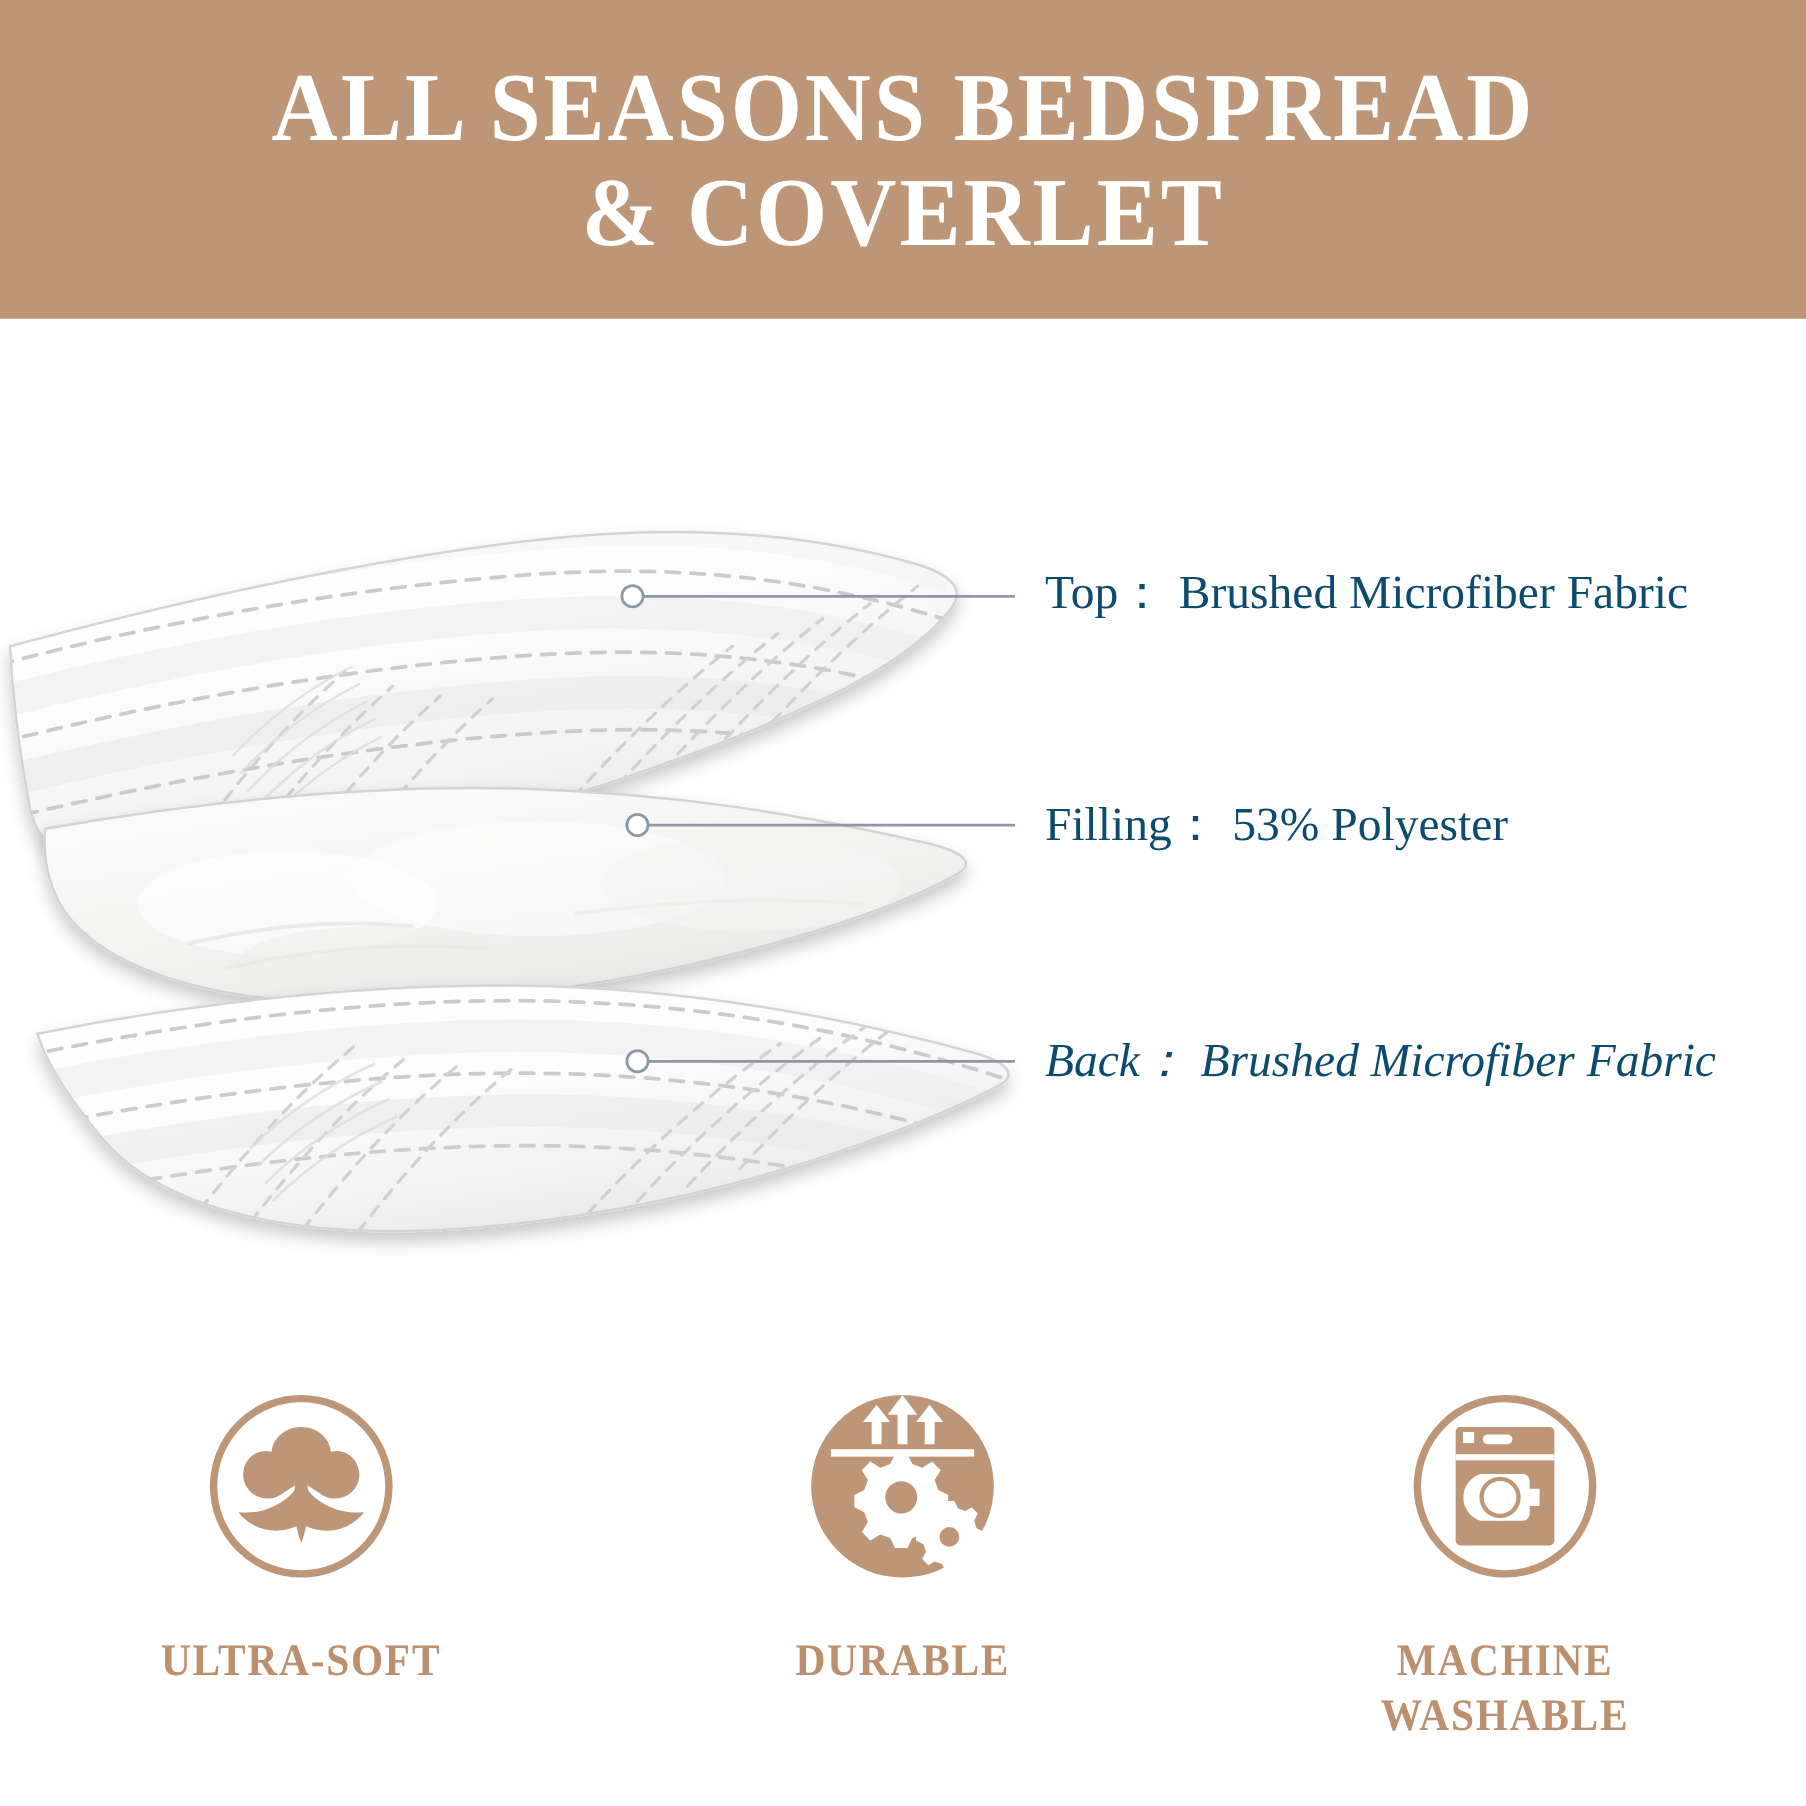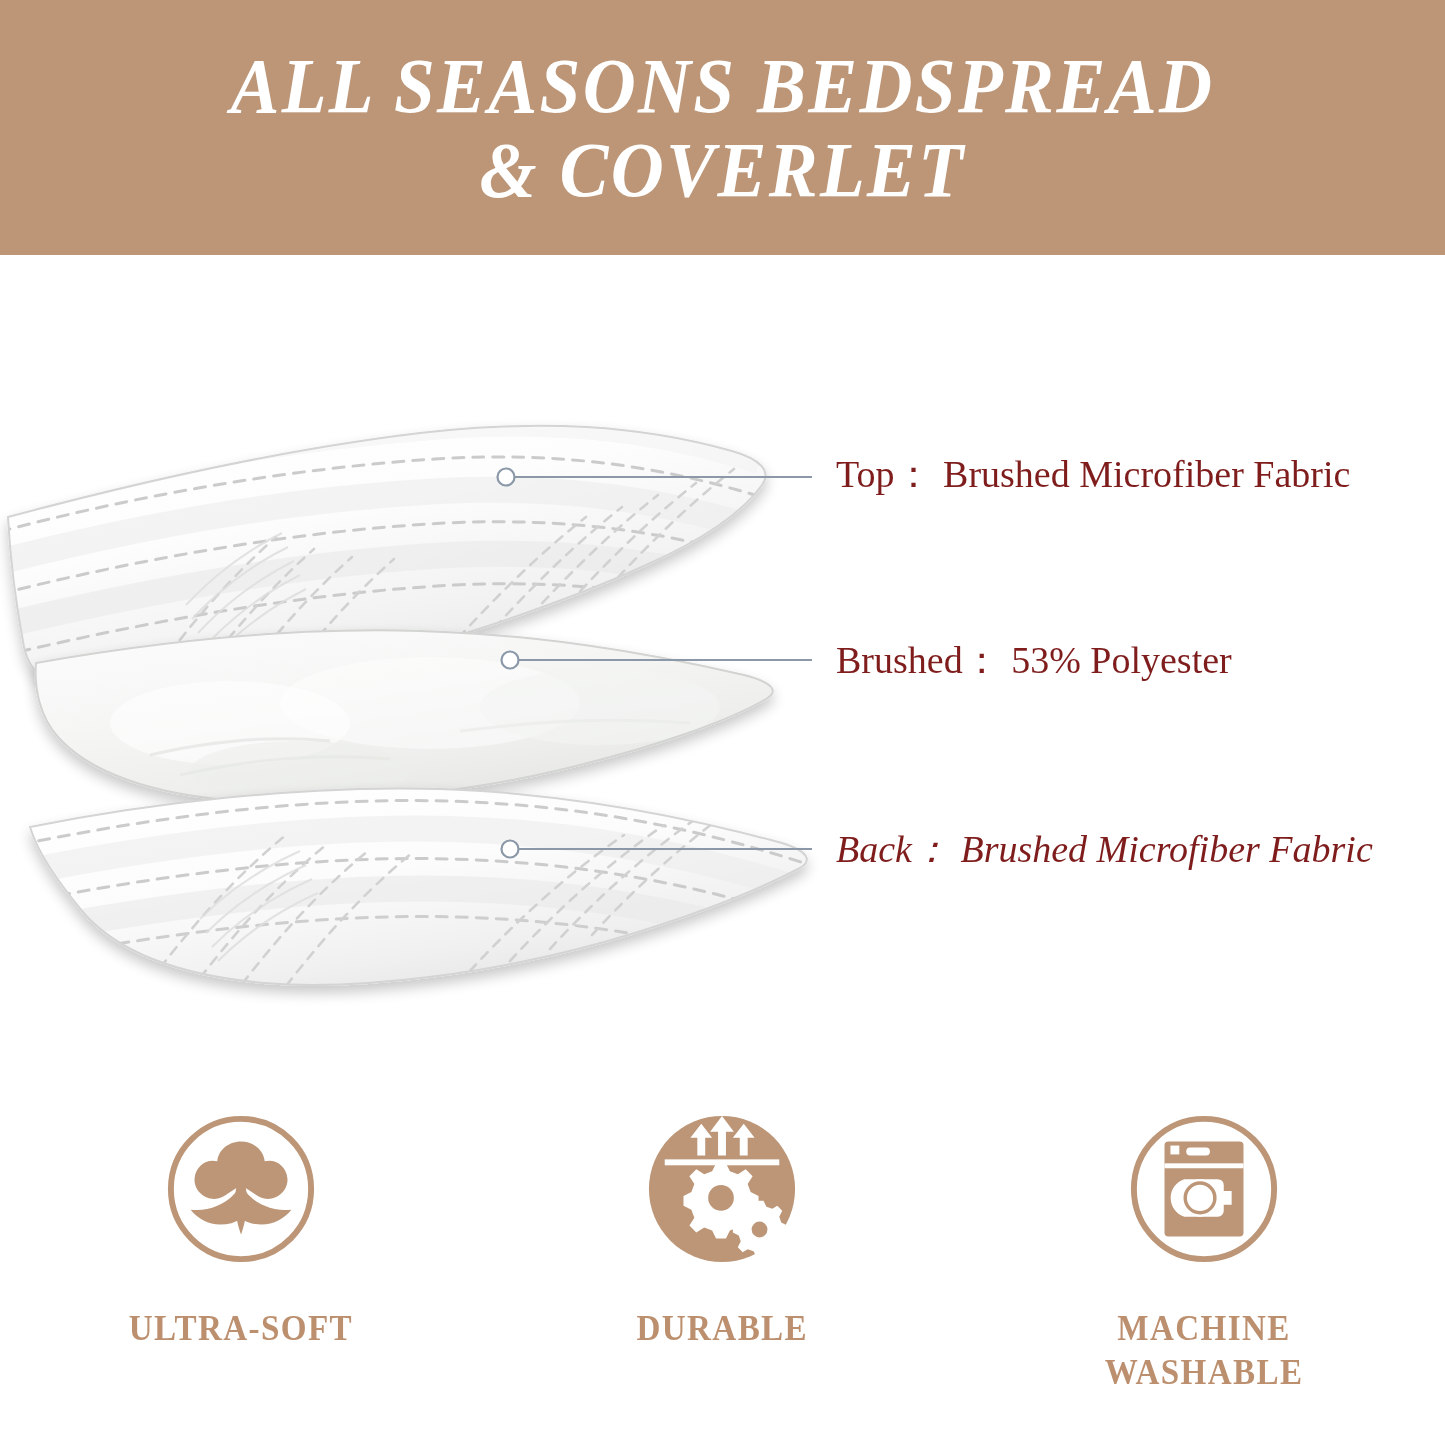--- a/index.html
+++ b/index.html
@@ -10,21 +10,21 @@
     overflow:hidden;
     position:relative;
   }
 
   
   .header-band{
     position:absolute;left:0;top:0;width:1445px;height:255px;
     background:#bc9677;
     display:flex;flex-direction:column;
     align-items:center;justify-content:center;
-    box-sizing:border-box;padding-top:0;font-style:italic;
+    box-sizing:border-box;padding-top:0;
   }
   .header-line{
     color:#ffffff;
     font-family:"Liberation Serif", serif;
     font-weight:700;
     font-size:78px;
     line-height:84px;
     letter-spacing:2.5px;
     transform:scaleX(0.94);
     white-space:nowrap;
@@ -33,21 +33,21 @@
 
   
   .product-area{
     position:absolute;left:0;top:255px;width:1445px;height:845px;
   }
   .layers-svg{position:absolute;left:0;top:0;width:1445px;height:845px;}
 
   
   .callout{
     position:absolute;
-    color:#7f1d1d;
+    color:#0c4a6e;
     font-family:"Liberation Serif", serif;
     font-size:38px;
     line-height:44px;
     white-space:nowrap;
   }
   .callout .c-key{}
   .callout .c-colon{letter-spacing:1px;}
   .callout .c-val{}
   .callout-1{left:836px;top:452px;}
   .callout-2{left:836px;top:638px;}
@@ -266,21 +266,21 @@
       <line x1="518" y1="594" x2="812" y2="594"></line>
       <circle cx="510" cy="594" r="8.5" fill="#ffffff" stroke="#8a98a8" stroke-width="2.2"></circle>
     </g>
   </svg>
 </div>
 
 <div class="callout callout-1">
   <span class="c-key">Top</span><span class="c-colon">：</span>&nbsp;<span class="c-val">Brushed Microfiber Fabric</span>
 </div>
 <div class="callout callout-2">
-  <span class="c-key">Brushed</span><span class="c-colon">：</span>&nbsp;<span class="c-val">53% Polyester</span>
+  <span class="c-key">Filling</span><span class="c-colon">：</span>&nbsp;<span class="c-val">53% Polyester</span>
 </div>
 <div class="callout callout-3">
   <span class="c-key">Back</span><span class="c-colon">：</span>&nbsp;<span class="c-val">Brushed Microfiber Fabric</span>
 </div>
 
 <div class="features">
 
   <div class="feature">
     <div class="feature-icon">
       <svg viewBox="0 0 160 160" width="158" height="158" xmlns="http://www.w3.org/2000/svg">

